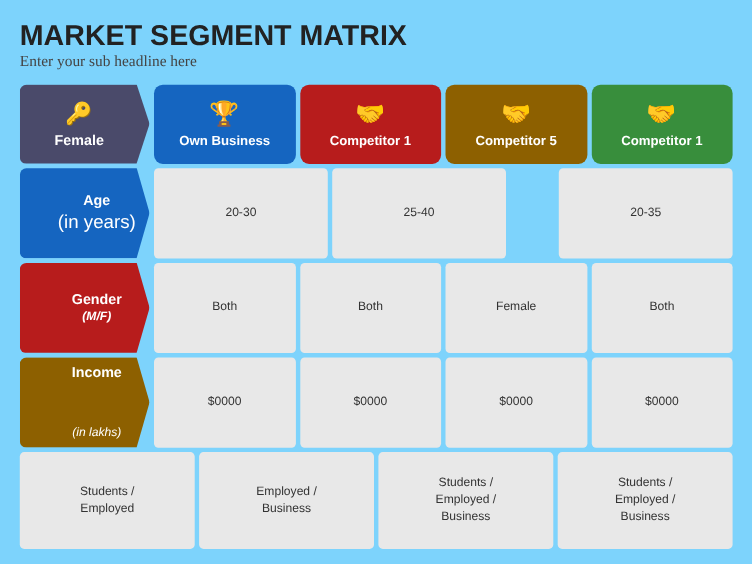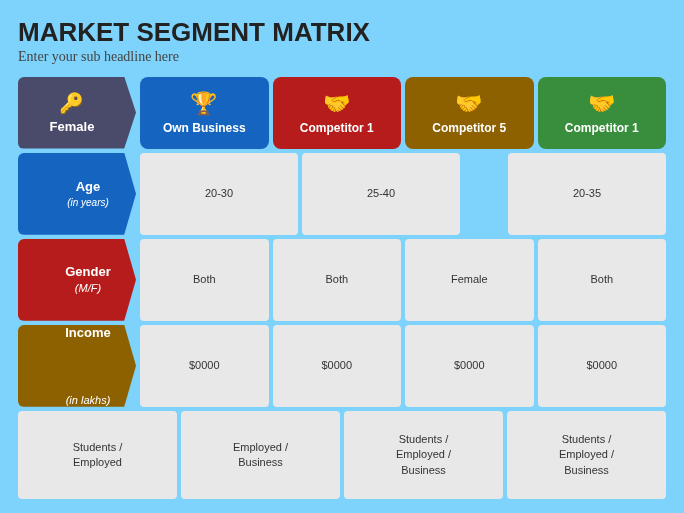--- a/index.html
+++ b/index.html
@@ -102,21 +102,21 @@
       color: white;
       font-size: 13px;
       font-weight: 700;
       text-align: center;
       padding-right: 10px;
       line-height: 1.3;
       padding-left: 32px;
     }
     .label-age { background: #1565c0; }
     .label-gender { background: #b71c1c; }
-    .label-income { background: #8d6000; justify-content: space-between; }
+    .label-income { background: #8d6000; }
     .label-employment { background: #388e3c; }
 
     .data-cell {
       flex: 1;
       background: #e8e8e8;
       border-radius: 4px;
       display: flex;
       align-items: center;
       justify-content: center;
       font-size: 11px;
@@ -155,29 +155,29 @@
       </div>
       <div class="header-cell competitor3">
         <span class="icon">🤝</span>
         <span>Competitor 1</span>
       </div>
     </div>
 
     <div id="data-rows-container" style="display:contents;"><div class="data-row">
           <div class="row-label label-age">
             <span>Age</span>
-            <span style="font-weight:400;font-style:italic;font-size:10px;">(in years)</span>
+            <span style="font-weight:400;font-size:17px;">(in years)</span>
           </div>
           <div class="data-cell" style="white-space: pre-line;">20-30</div>
           <div class="data-cell" style="white-space: pre-line;">25-40</div>
           <div class="data-cell" style="white-space: pre-line; margin-left: 44px;">20-35</div>
         </div><div class="data-row">
           <div class="row-label label-gender">
             <span>Gender</span>
-            <span style="font-weight:400;font-style:italic;font-size:11px;">(M/F)</span>
+            <span style="font-weight:700;font-style:italic;font-size:11px;">(M/F)</span>
           </div>
           <div class="data-cell" style="white-space: pre-line;">Both</div>
           <div class="data-cell" style="white-space: pre-line;">Both</div>
           <div class="data-cell" style="white-space: pre-line; text-align: right;">Female</div>
           <div class="data-cell" style="white-space: pre-line;">Both</div>
         </div><div class="data-row">
           <div class="row-label label-income">
             <span>Income</span>
             <span style="font-weight:400;font-style:italic;font-size:11px;margin-top:38px;">(in lakhs)</span>
           </div>

